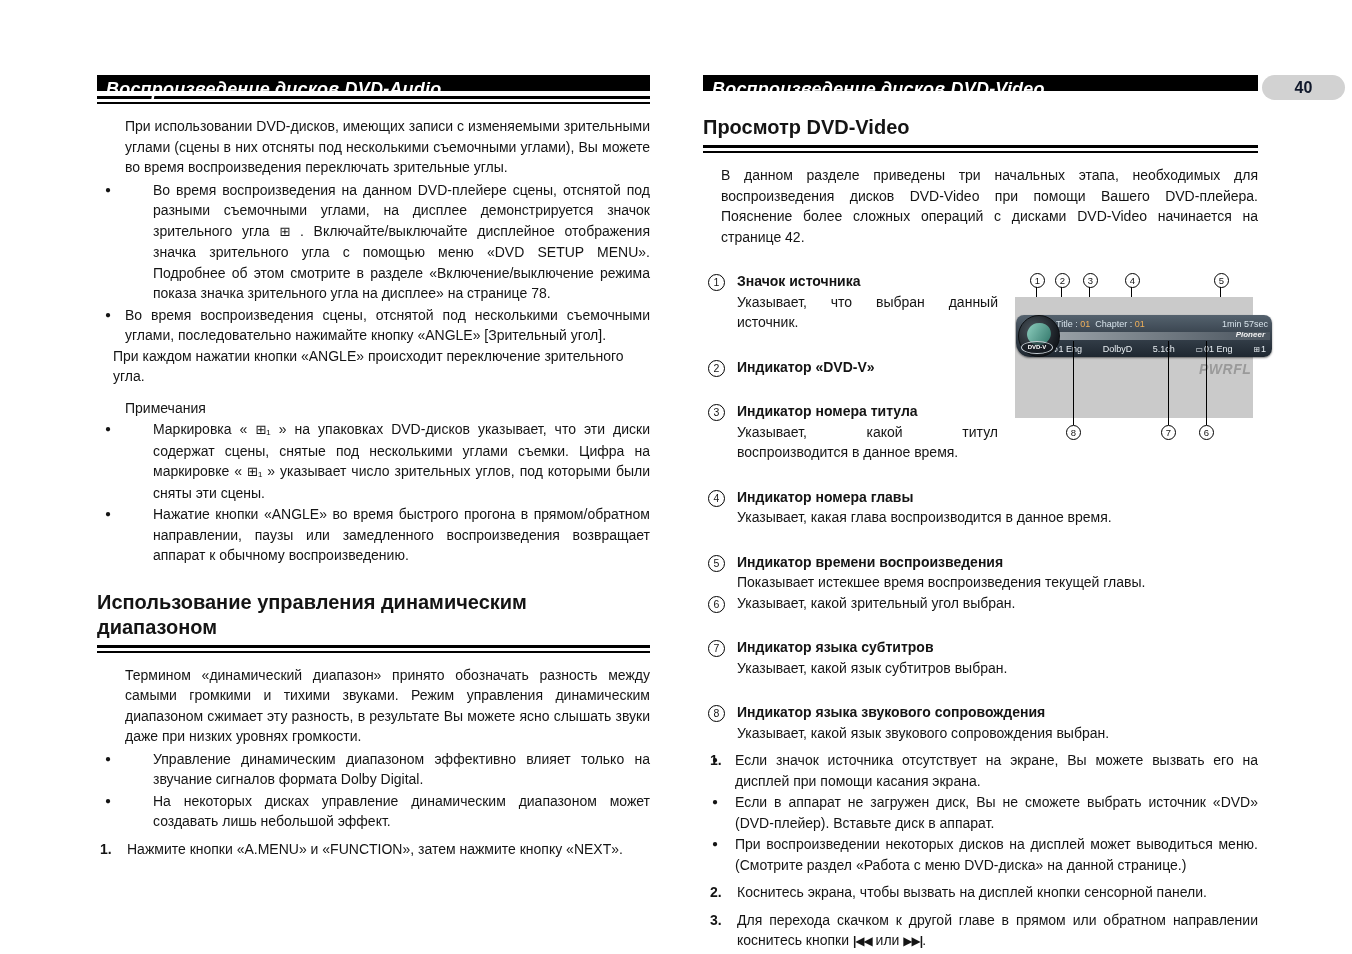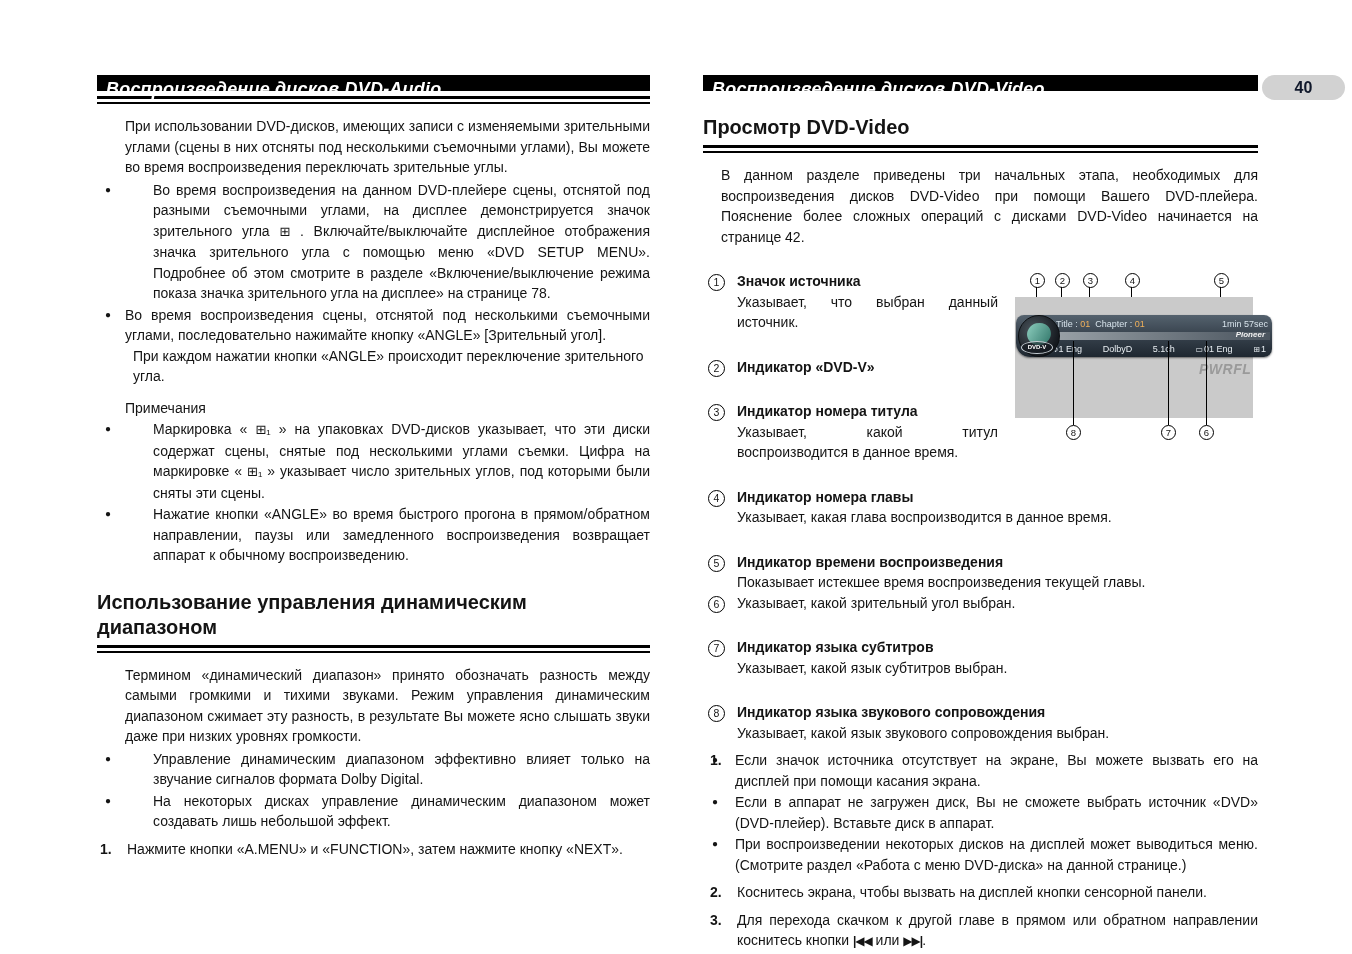--- a/index.html
+++ b/index.html
@@ -21,21 +21,21 @@
   }
   .blk{position:relative;font-size:14px;line-height:20.5px;}
   .b{font-weight:normal;}
   .h1{font-size:20px;font-weight:bold;line-height:25px;margin-top:24px;}
   .double-rule{margin-top:5px;height:3px;border-top:3px solid #000;border-bottom:2px solid #000;}
   .para{margin:12px 0 2px 28px;text-align:justify;}
   .note{margin:11px 0 0 28px;font-weight:bold;}
   .bullet1{padding-left:28px;margin-top:1px;text-align:justify;}
   .bullet2{padding-left:56px;margin-top:1px;text-align:justify;}
   .bullet1 .mark,.bullet2 .mark{position:absolute;left:8px;top:0;font-size:10px;}
-  .cont28{margin-left:36px;}
+  .cont28{margin-left:16px;}
   .cont34{margin-left:34px;text-align:justify;}
   .step{padding-left:30px;margin-top:7px;text-align:justify;}
   .step .num{position:absolute;left:3px;top:0;font-weight:bold;}
   .col-right .step{padding-left:34px;}
   .col-right .step .num{left:7px;}
   .col-right .bullet1{padding-left:32px;}
   .col-right .bullet1 .mark{left:9px;}
   .col-right .para{margin-left:18px;}
   .ind{padding-left:34px;margin-top:0;}
   .ind .circ{

